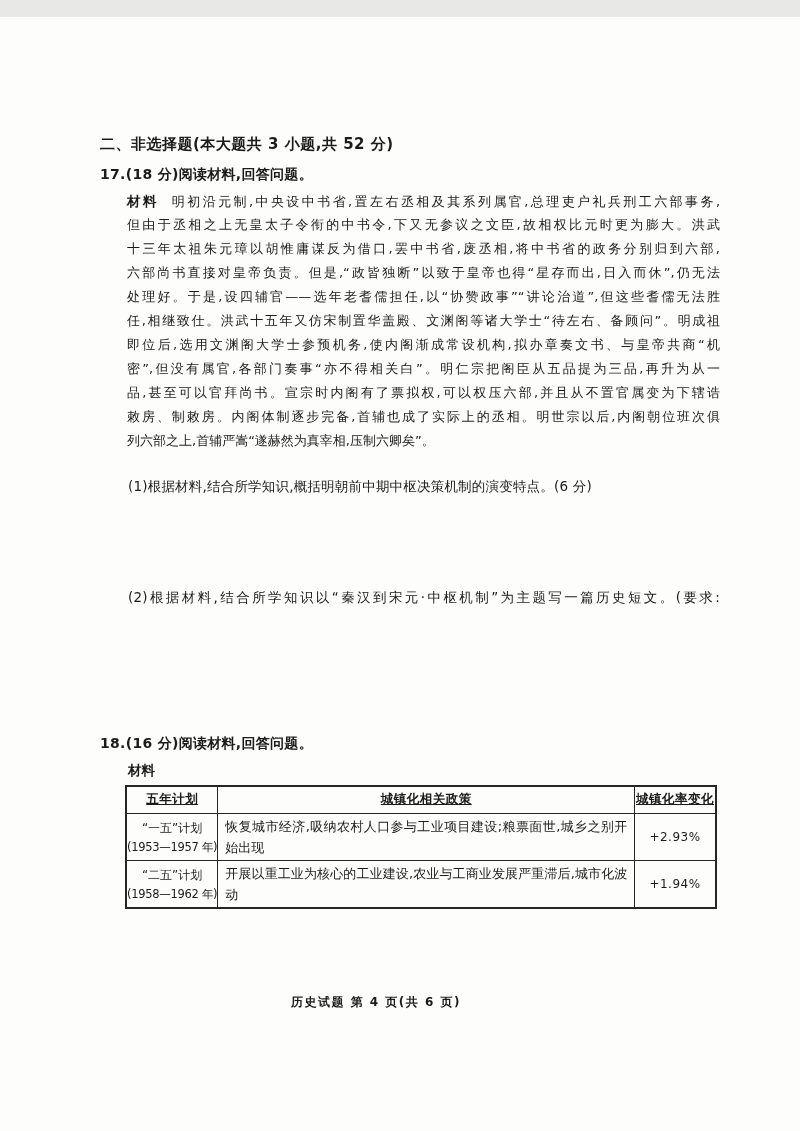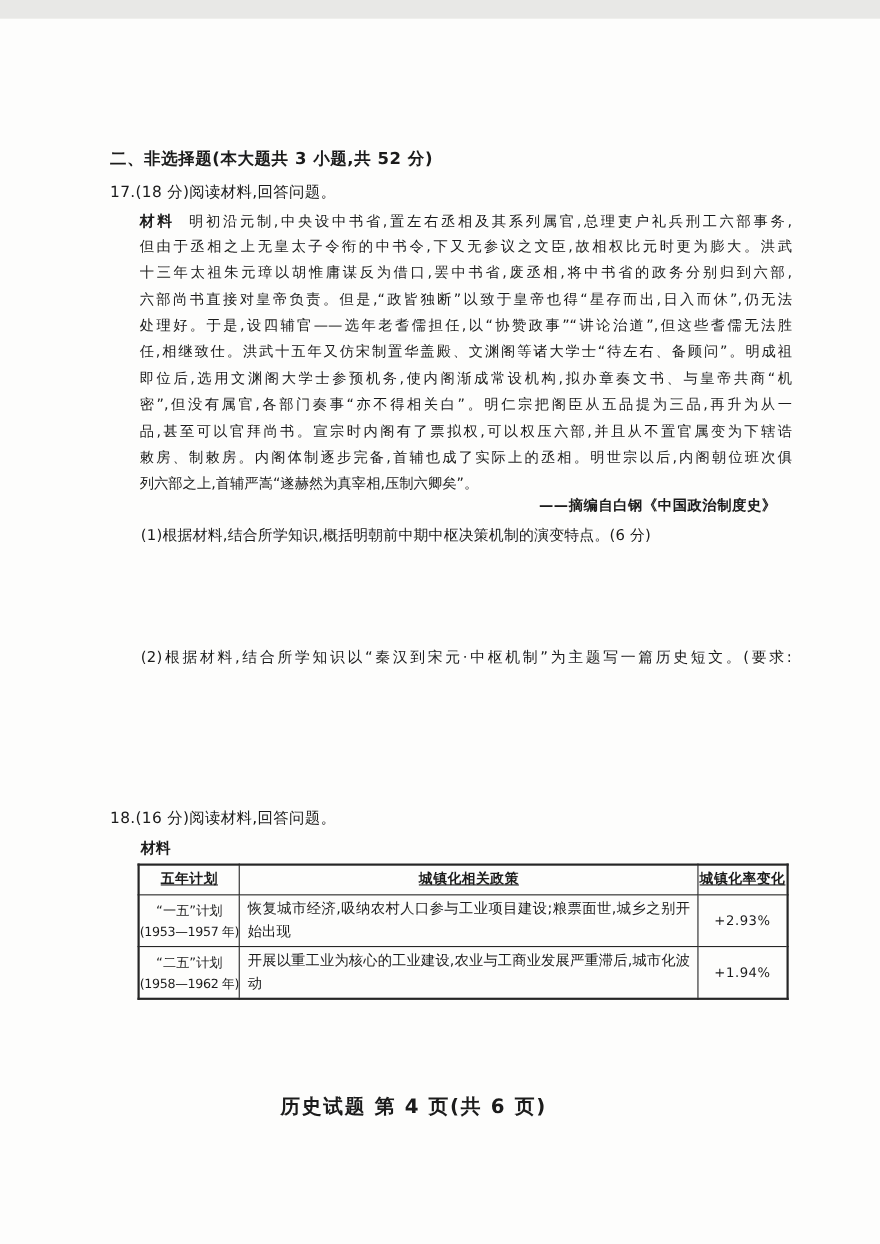--- a/index.html
+++ b/index.html
@@ -9,21 +9,21 @@
     font-family:"DejaVu Sans","Liberation Sans",sans-serif;
     color:#1b1b1b;
   }
   .abs { position:absolute; }
 
   .sec-heading {
     left:100px; top:118px; width:620px;
     font-size:15px; font-weight:700; letter-spacing:.5px;
   }
   .q-heading {
-    font-size:14px; font-weight:400; letter-spacing:.3px;
+    font-size:14px; font-weight:700; letter-spacing:.3px;
   }
   #q17-heading { left:100px; top:149px; width:620px; }
   #q18-heading { left:100px; top:718px; width:620px; }
 
   .material-block { left:127px; top:172px; width:593px; }
   .mline {
     font-size:13px; line-height:24px; height:24px;
     text-align:justify; text-align-last:justify;
     white-space:nowrap; overflow:visible;
   }
@@ -55,21 +55,21 @@
   .ptable tbody tr:nth-child(3) { height:46px; }
   .ptable th { font-size:12.5px; font-weight:700; text-align:center; letter-spacing:.5px;text-decoration:underline; }
   td.c1 { text-align:center; vertical-align:middle; font-size:11.5px; letter-spacing:-.3px; }
   td.c1 .plan { font-size:12px; letter-spacing:0; line-height:20px; }
   td.c1 .years { white-space:nowrap; line-height:18px; }
   td.c2 { font-size:13px; line-height:21px; padding:2px 7px; vertical-align:middle; text-align:justify; }
   td.c3 { text-align:center; vertical-align:middle; font-size:12px; letter-spacing:.5px; }
 
   .footer {
     left:0; top:977px; width:752px; text-align:center;
-    font-size:18px; font-weight:700; letter-spacing:1.5px;
+    font-size:12px; font-weight:700; letter-spacing:1.5px;
   }
 </style>
 </head>
 <body>
 
 <div class="page">
 
   <div class="abs sec-heading">二、非选择题(本大题共 3 小题,共 52 分)</div>
 
   <div class="abs q-heading" id="q17-heading">17.(18 分)阅读材料,回答问题。</div>
@@ -81,21 +81,20 @@
     <div class="mline">六部尚书直接对皇帝负责。但是,“政皆独断”以致于皇帝也得“星存而出,日入而休”,仍无法</div>
     <div class="mline">处理好。于是,设四辅官——选年老耆儒担任,以“协赞政事”“讲论治道”,但这些耆儒无法胜</div>
     <div class="mline">任,相继致仕。洪武十五年又仿宋制置华盖殿、文渊阁等诸大学士“待左右、备顾问”。明成祖</div>
     <div class="mline">即位后,选用文渊阁大学士参预机务,使内阁渐成常设机构,拟办章奏文书、与皇帝共商“机</div>
     <div class="mline">密”,但没有属官,各部门奏事“亦不得相关白”。明仁宗把阁臣从五品提为三品,再升为从一</div>
     <div class="mline">品,甚至可以官拜尚书。宣宗时内阁有了票拟权,可以权压六部,并且从不置官属变为下辖诰</div>
     <div class="mline">敕房、制敕房。内阁体制逐步完备,首辅也成了实际上的丞相。明世宗以后,内阁朝位班次俱</div>
     <div class="mline last">列六部之上,首辅严嵩“遂赫然为真宰相,压制六卿矣”。</div>
   </div>
 
-  <div class="abs attribution">——摘编自白钢《中国政治制度史》</div>
 
   <div class="abs question-line" id="q17-1">(1)根据材料,结合所学知识,概括明朝前中期中枢决策机制的演变特点。(6 分)</div>
 
   <div class="abs question-line" id="q17-2a">(2)根据材料,结合所学知识以“秦汉到宋元·中枢机制”为主题写一篇历史短文。(要求:</div>
 
   <div class="abs q-heading" id="q18-heading">18.(16 分)阅读材料,回答问题。</div>
 
   <div class="abs mat-label-18">材料</div>
 
   <table class="abs ptable">

